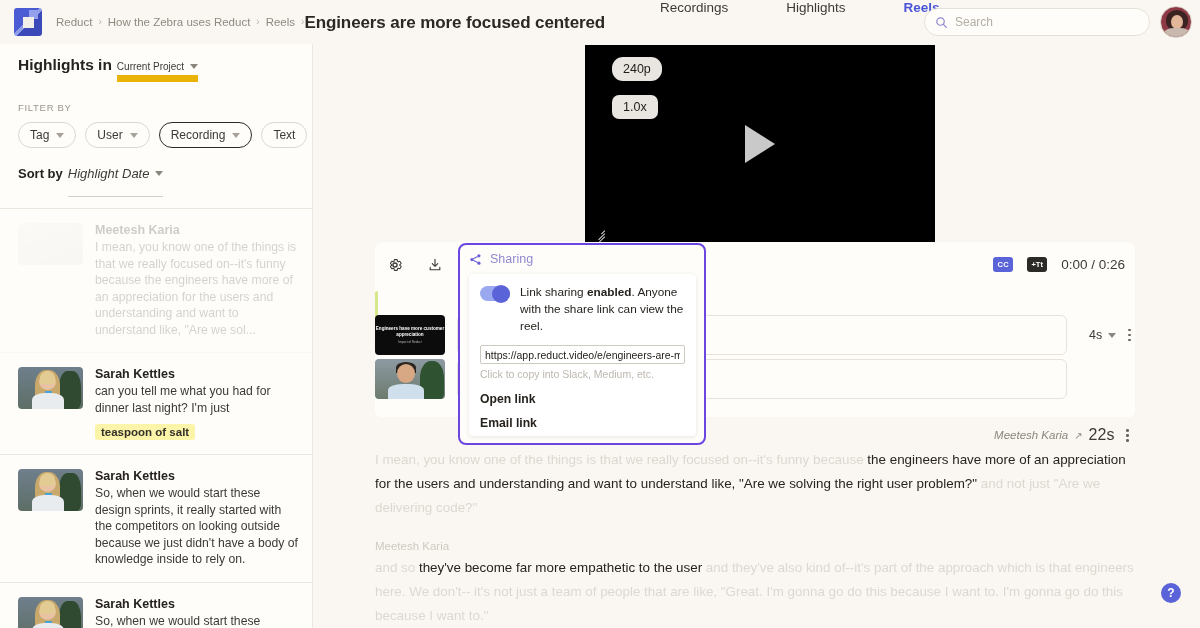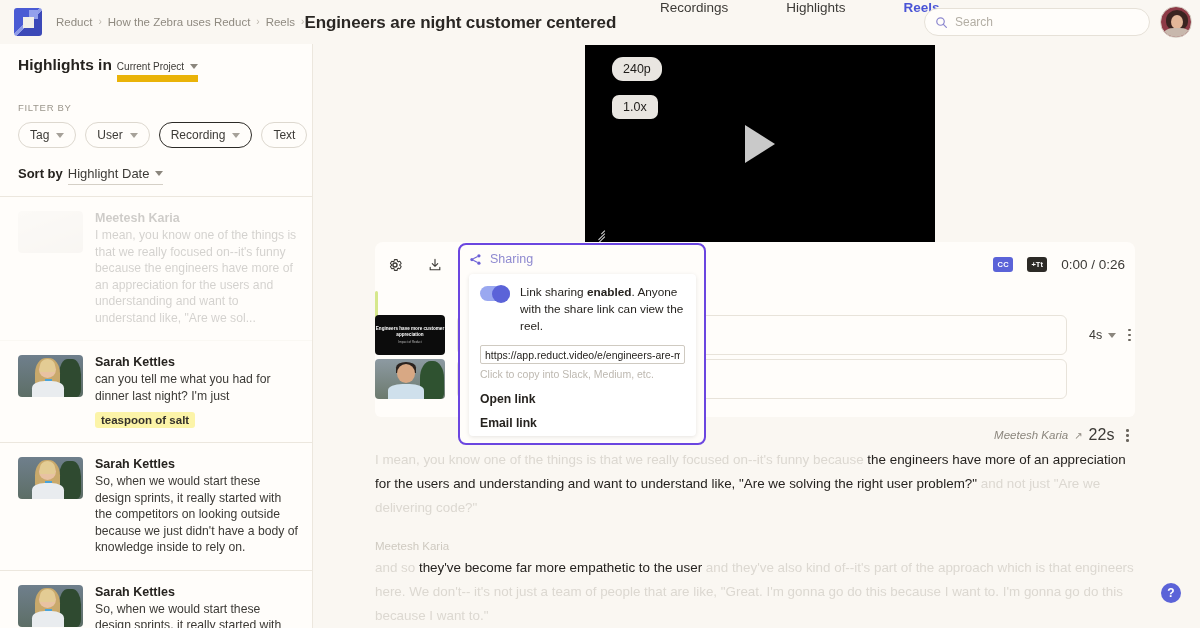--- a/index.html
+++ b/index.html
@@ -80,21 +80,21 @@
   .chips { display: flex; gap: 9px; padding: 9px 0 0 18px; }
   .chip {
     height: 26px; border: 1px solid #ddd8cf; border-radius: 13px; background: #fffdfa;
     display: inline-flex; align-items: center; gap: 7px; padding: 0 11px;
     font-size: 12px; color: #3c3a36; cursor: pointer;
   }
   .chip.sel { border-color: #2c2a26; border-width: 1.4px; }
   .chip .caret { border-top-color: #a6a199; }
 
   .sortby { font-size: 13px; color: #26231f; font-weight: bold; padding: 18px 0 0 18px; display:flex; align-items:baseline; gap:5px; }
-  .sortby .val { font-weight: normal; color: #3c3a36; border-bottom: 1px solid #d5d0c7; padding-bottom: 3px; display:inline-flex; align-items:center; gap:6px; }
+  .sortby .val { font-weight: normal; color: #3c3a36; border-bottom: 1px solid #d5d0c7; padding-bottom: 15px; display:inline-flex; align-items:center; gap:6px;font-style:italic; }
 
   .hl-list { margin-top: 11px; border-top: 1px solid #ece7de; }
   .hl-item { display: flex; gap: 12px; padding: 14px 14px 14px 18px; border-bottom: 1px solid #ece7de; }
   .hl-item.faded { opacity: 0.22; }
   .thumb { flex: 0 0 auto; width: 65px; height: 42px; border-radius: 4px; background: #e8e5e0; overflow: hidden; position: relative; }
   .thumb.blank { background: linear-gradient(160deg,#f3f1ee,#e4e1dc); }
   .thumb.sarah { background: linear-gradient(180deg,#6f7f8c 0%,#5d6e66 100%); }
   .thumb.sarah .s-plant { position:absolute; right:2px; top:4px; width:22px; height:38px; background:#2f4a30; border-radius:40% 40% 20% 20%; }
   .thumb.sarah .s-face { position:absolute; left:21px; top:6px; width:17px; height:17px; border-radius:50%; background:#e8c2a2; }
   .thumb.sarah .s-hair { position:absolute; left:17px; top:3px; width:25px; height:34px; border-radius:45% 45% 30% 30%; background:#c9a96b; }
@@ -222,21 +222,21 @@
     </div>
     <div class="crumbs-block">
       <div class="breadcrumb">
         <span class="crumb">Reduct</span>
         <span class="sep">›</span>
         <span class="crumb">How the Zebra uses Reduct</span>
         <span class="sep">›</span>
         <span class="crumb">Reels</span>
         <span class="sep">›</span>
       </div>
-      <div class="page-title">Engineers are night customer centered</div>
+      <div class="page-title">Engineers are more focused centered</div>
     </div>
 
     <div class="nav">
       <div class="tab">Recordings</div>
       <div class="tab">Highlights</div>
       <div class="tab active">Reels</div>
     </div>
 
     <div class="search">
       <svg width="13" height="13" viewBox="0 0 16 16">

